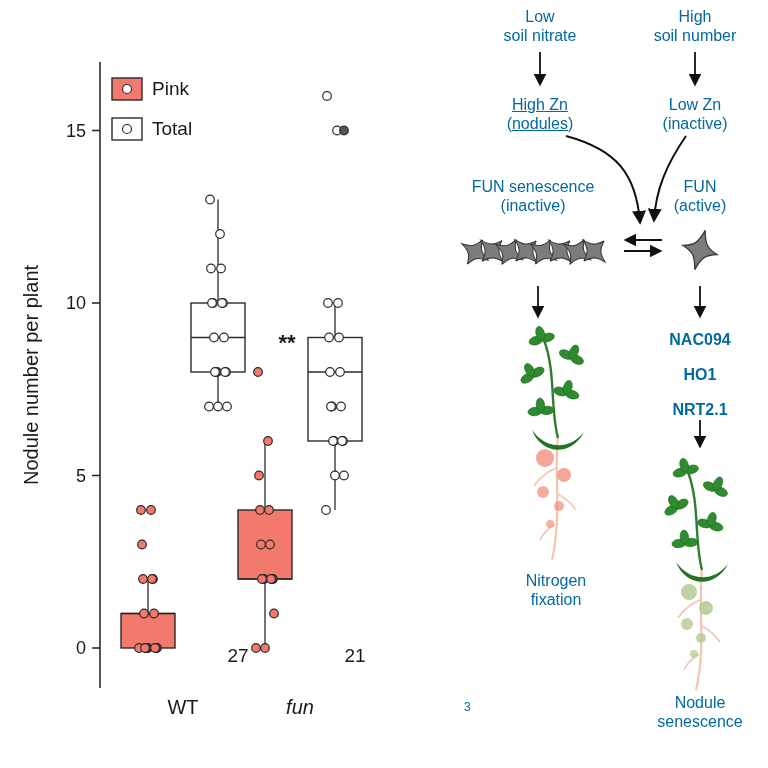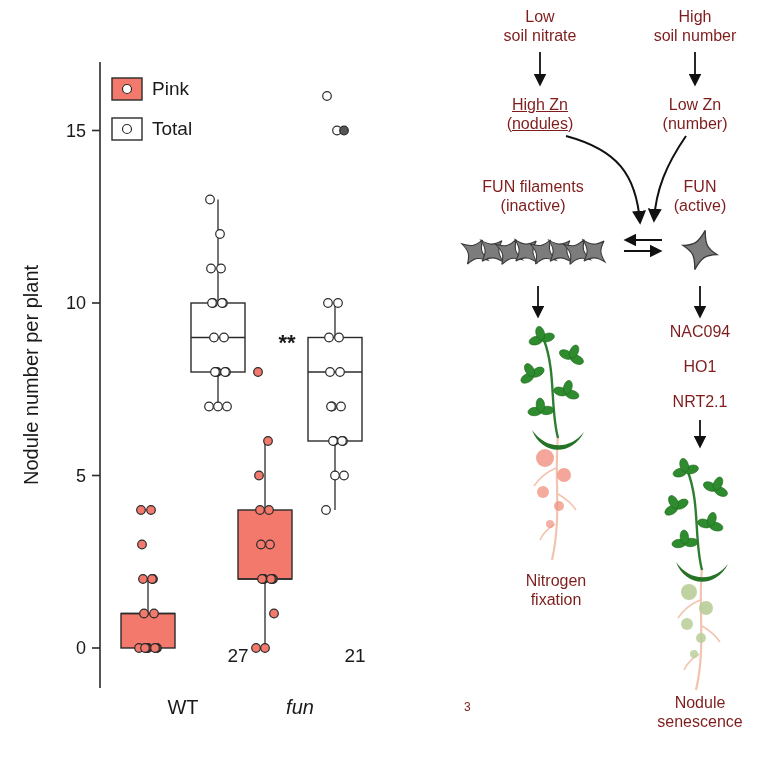--- a/index.html
+++ b/index.html
@@ -2,21 +2,21 @@
 <html><head>
 <meta charset="utf-8">
 <style>
   html,body{margin:0;padding:0;background:#ffffff;}
   #page{position:relative;width:768px;height:768px;background:#ffffff;overflow:hidden;
         font-family:"Liberation Sans", sans-serif;color:#1a1a1a;}
   #boxplot-panel{position:absolute;left:0;top:0;width:438px;height:768px;}
   #diagram-panel{position:absolute;left:438px;top:0;width:330px;height:768px;}
   #diagram-svg{position:absolute;left:0;top:0;}
   svg text{fill:#1a1a1a;font-family:"Liberation Sans", sans-serif;}
-  .dtext{position:absolute;text-align:center;font-size:16px;line-height:1.18;color:#7f1d1d;
+  .dtext{position:absolute;text-align:center;font-size:16px;line-height:1.18;color:#0369a1;
          white-space:pre-line;}
   .dtext.genes{line-height:2.2;}
   .dtext.stray{font-size:12px;text-align:left;}
 </style>
 </head>
 <body>
 
 <div id="page">
 
   <div id="boxplot-panel">
@@ -207,26 +207,26 @@
       </g>
     </svg>
 
     <div class="dtext" style="left:47px;top:8px;width:110px;">Low
 soil nitrate</div>
     <div class="dtext" style="left:202px;top:8px;width:110px;">High
 soil number</div>
     <div class="dtext" style="left:47px;top:96px;width:110px;text-decoration:underline;">High Zn
 (nodules)</div>
     <div class="dtext" style="left:202px;top:96px;width:110px;">Low Zn
-(number)</div>
-    <div class="dtext" style="left:30px;top:178px;width:130px;">FUN filaments
+(inactive)</div>
+    <div class="dtext" style="left:30px;top:178px;width:130px;">FUN senescence
 (inactive)</div>
     <div class="dtext" style="left:207px;top:178px;width:110px;">FUN
 (active)</div>
-    <div class="dtext genes" style="left:207px;top:314px;width:110px;">NAC094
+    <div class="dtext genes" style="left:207px;top:322px;width:110px;font-weight:bold;">NAC094
 HO1
 NRT2.1</div>
     <div class="dtext" style="left:202px;top:694px;width:120px;">Nodule
 senescence</div>
     <div class="dtext" style="left:58px;top:572px;width:120px;">Nitrogen
 fixation</div>
     <div class="dtext stray" style="left:26px;top:700px;width:24px;">3</div>
   </div>
 
 </div>

